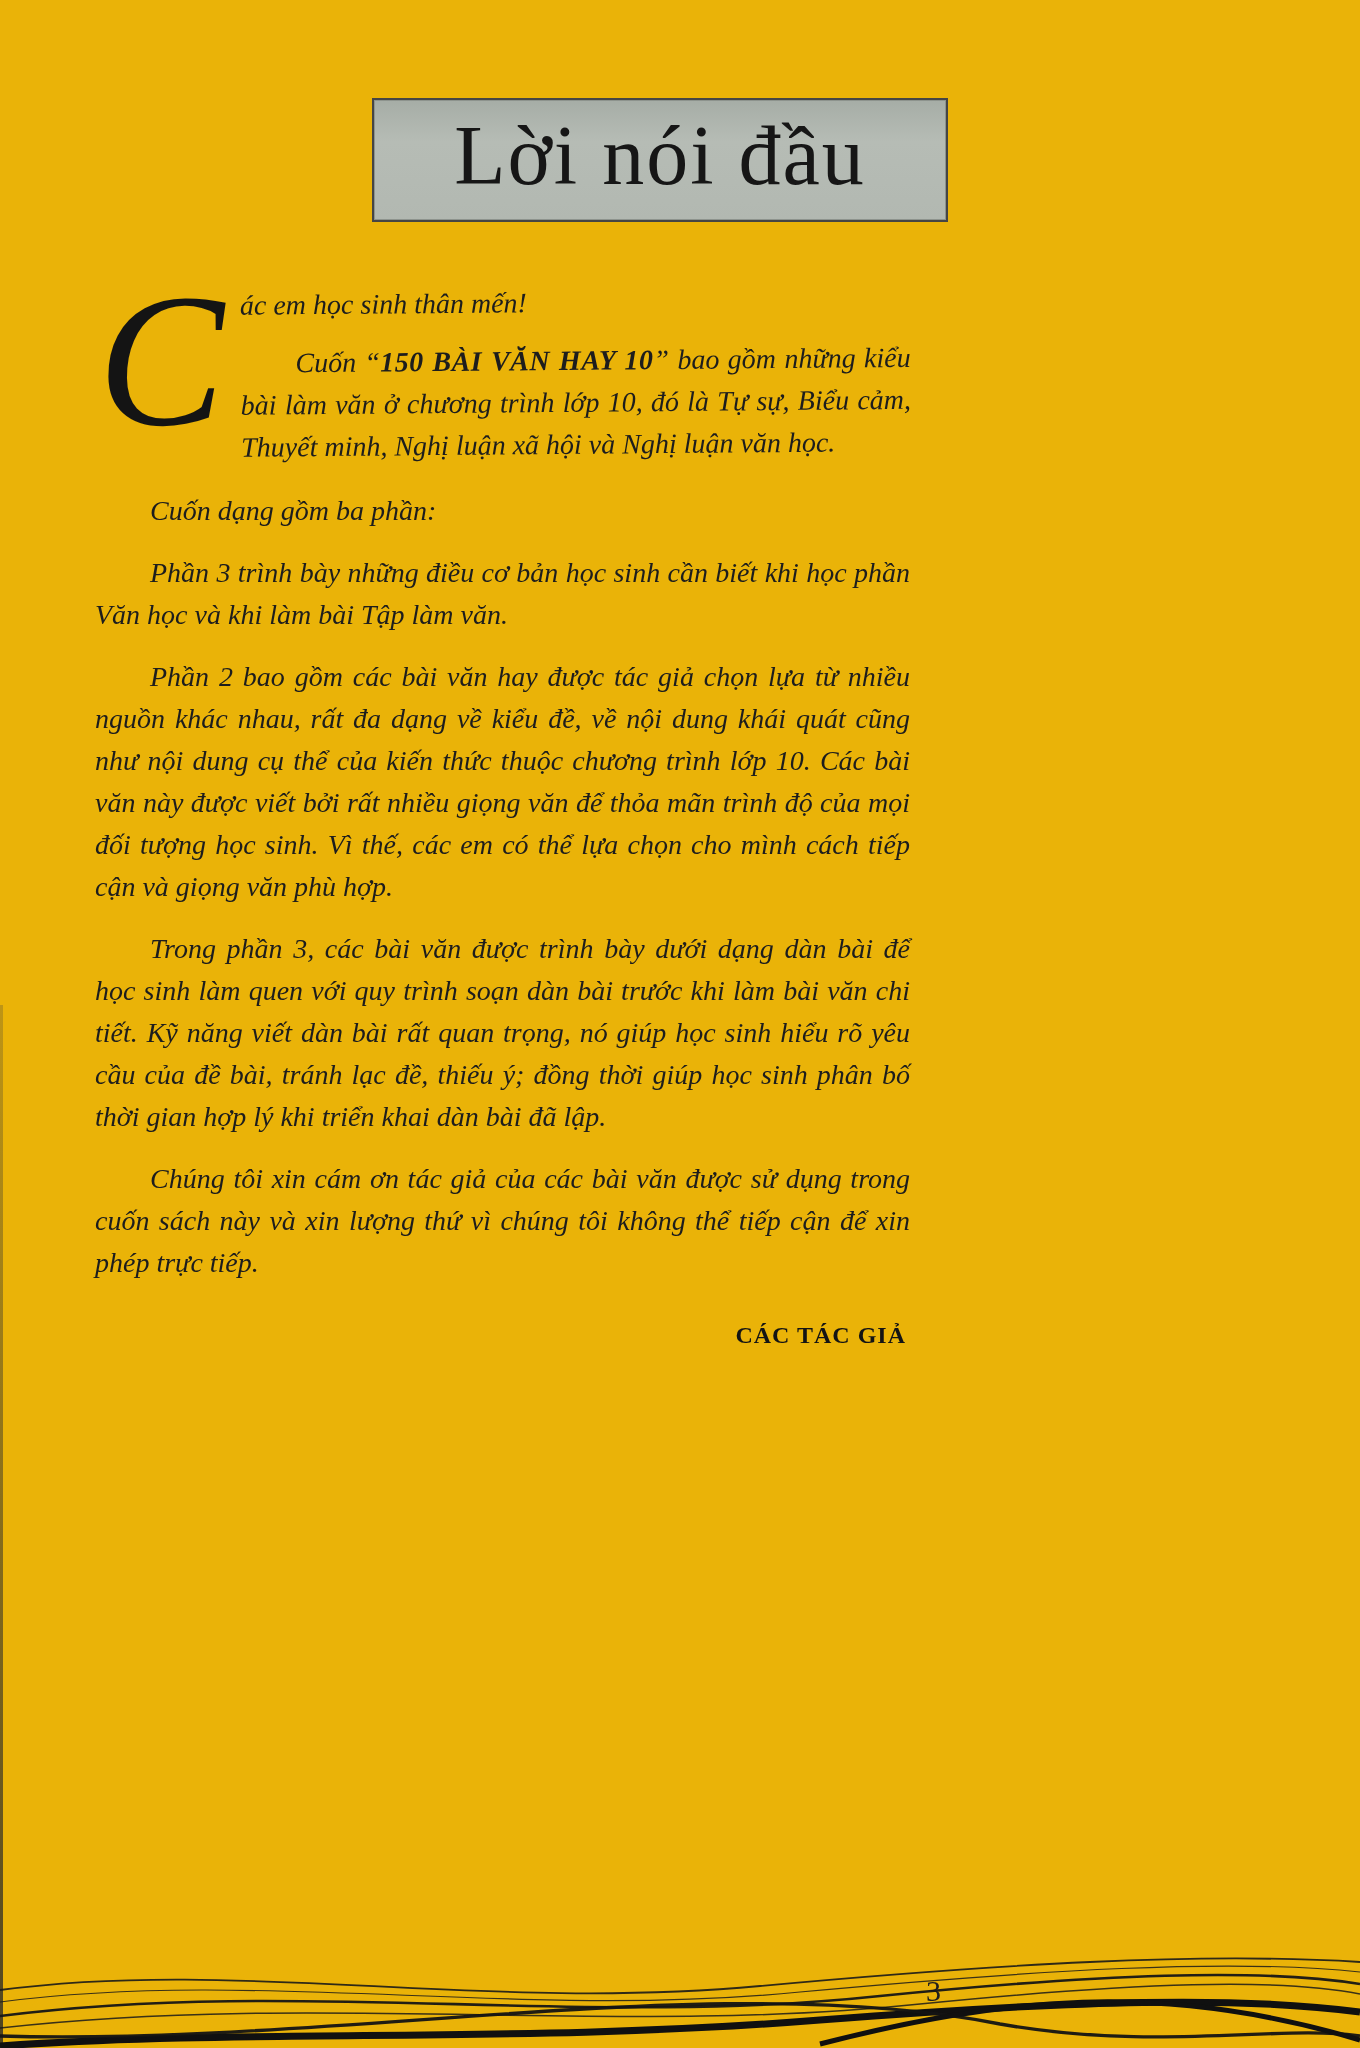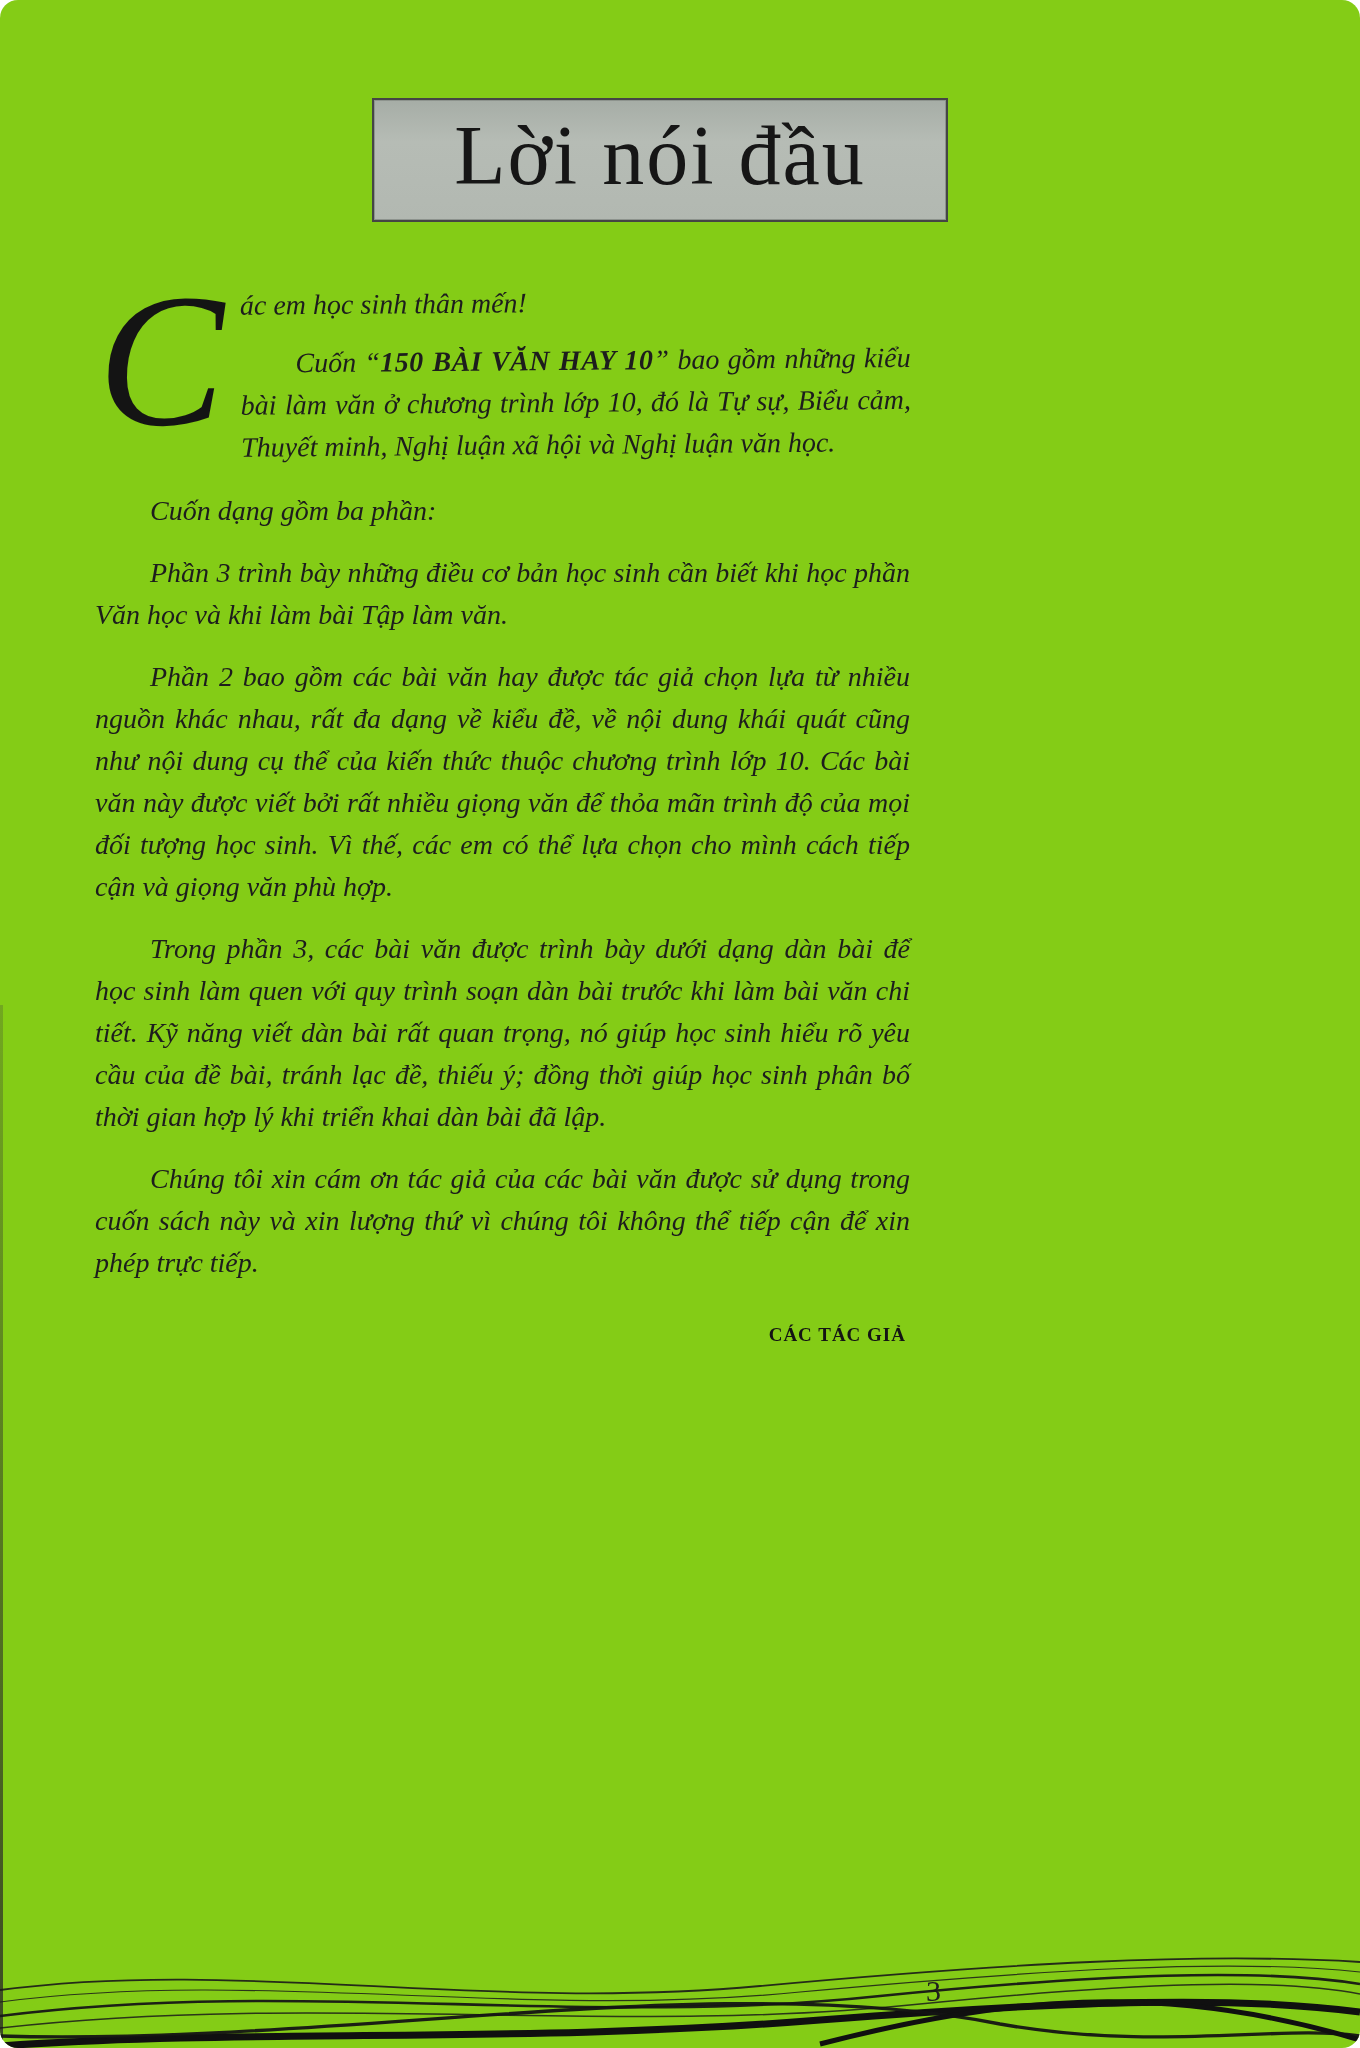--- a/index.html
+++ b/index.html
@@ -2,24 +2,23 @@
 <html lang="vi"><head>
 <meta charset="utf-8">
 <title>Lời nói đầu</title>
 <style>
   html, body { margin: 0; padding: 0; background: #ffffff; }
   .sheet {
     position: relative;
     width: 1360px;
     height: 2048px;
     margin: 0 auto;
-    background: #84cc16;
+    background: #eab308;
     overflow: hidden;
     color: #1d1d1d;
-    border-radius: 18px;
   }
 
   
   .title-box {
     position: absolute;
     left: 372px;
     top: 98px;
     width: 572px;
     height: 120px;
     background: linear-gradient(180deg, #a6ada6 0%, #b6bcb5 35%, #b2b8b1 100%);
@@ -71,21 +70,21 @@
   }
   .para .book-title {
     font-weight: 700;
     font-style: italic;
     letter-spacing: 0.5px;
   }
   .signature {
     text-align: right;
     font-style: normal;
     font-weight: 700;
-    font-size: 19px;
+    font-size: 24px;
     letter-spacing: 1px;
     margin: 30px 4px 0 0;
     color: #141414;
   }
 
   
   .page-number {
     position: absolute;
     left: 926px;
     top: 1974px;

